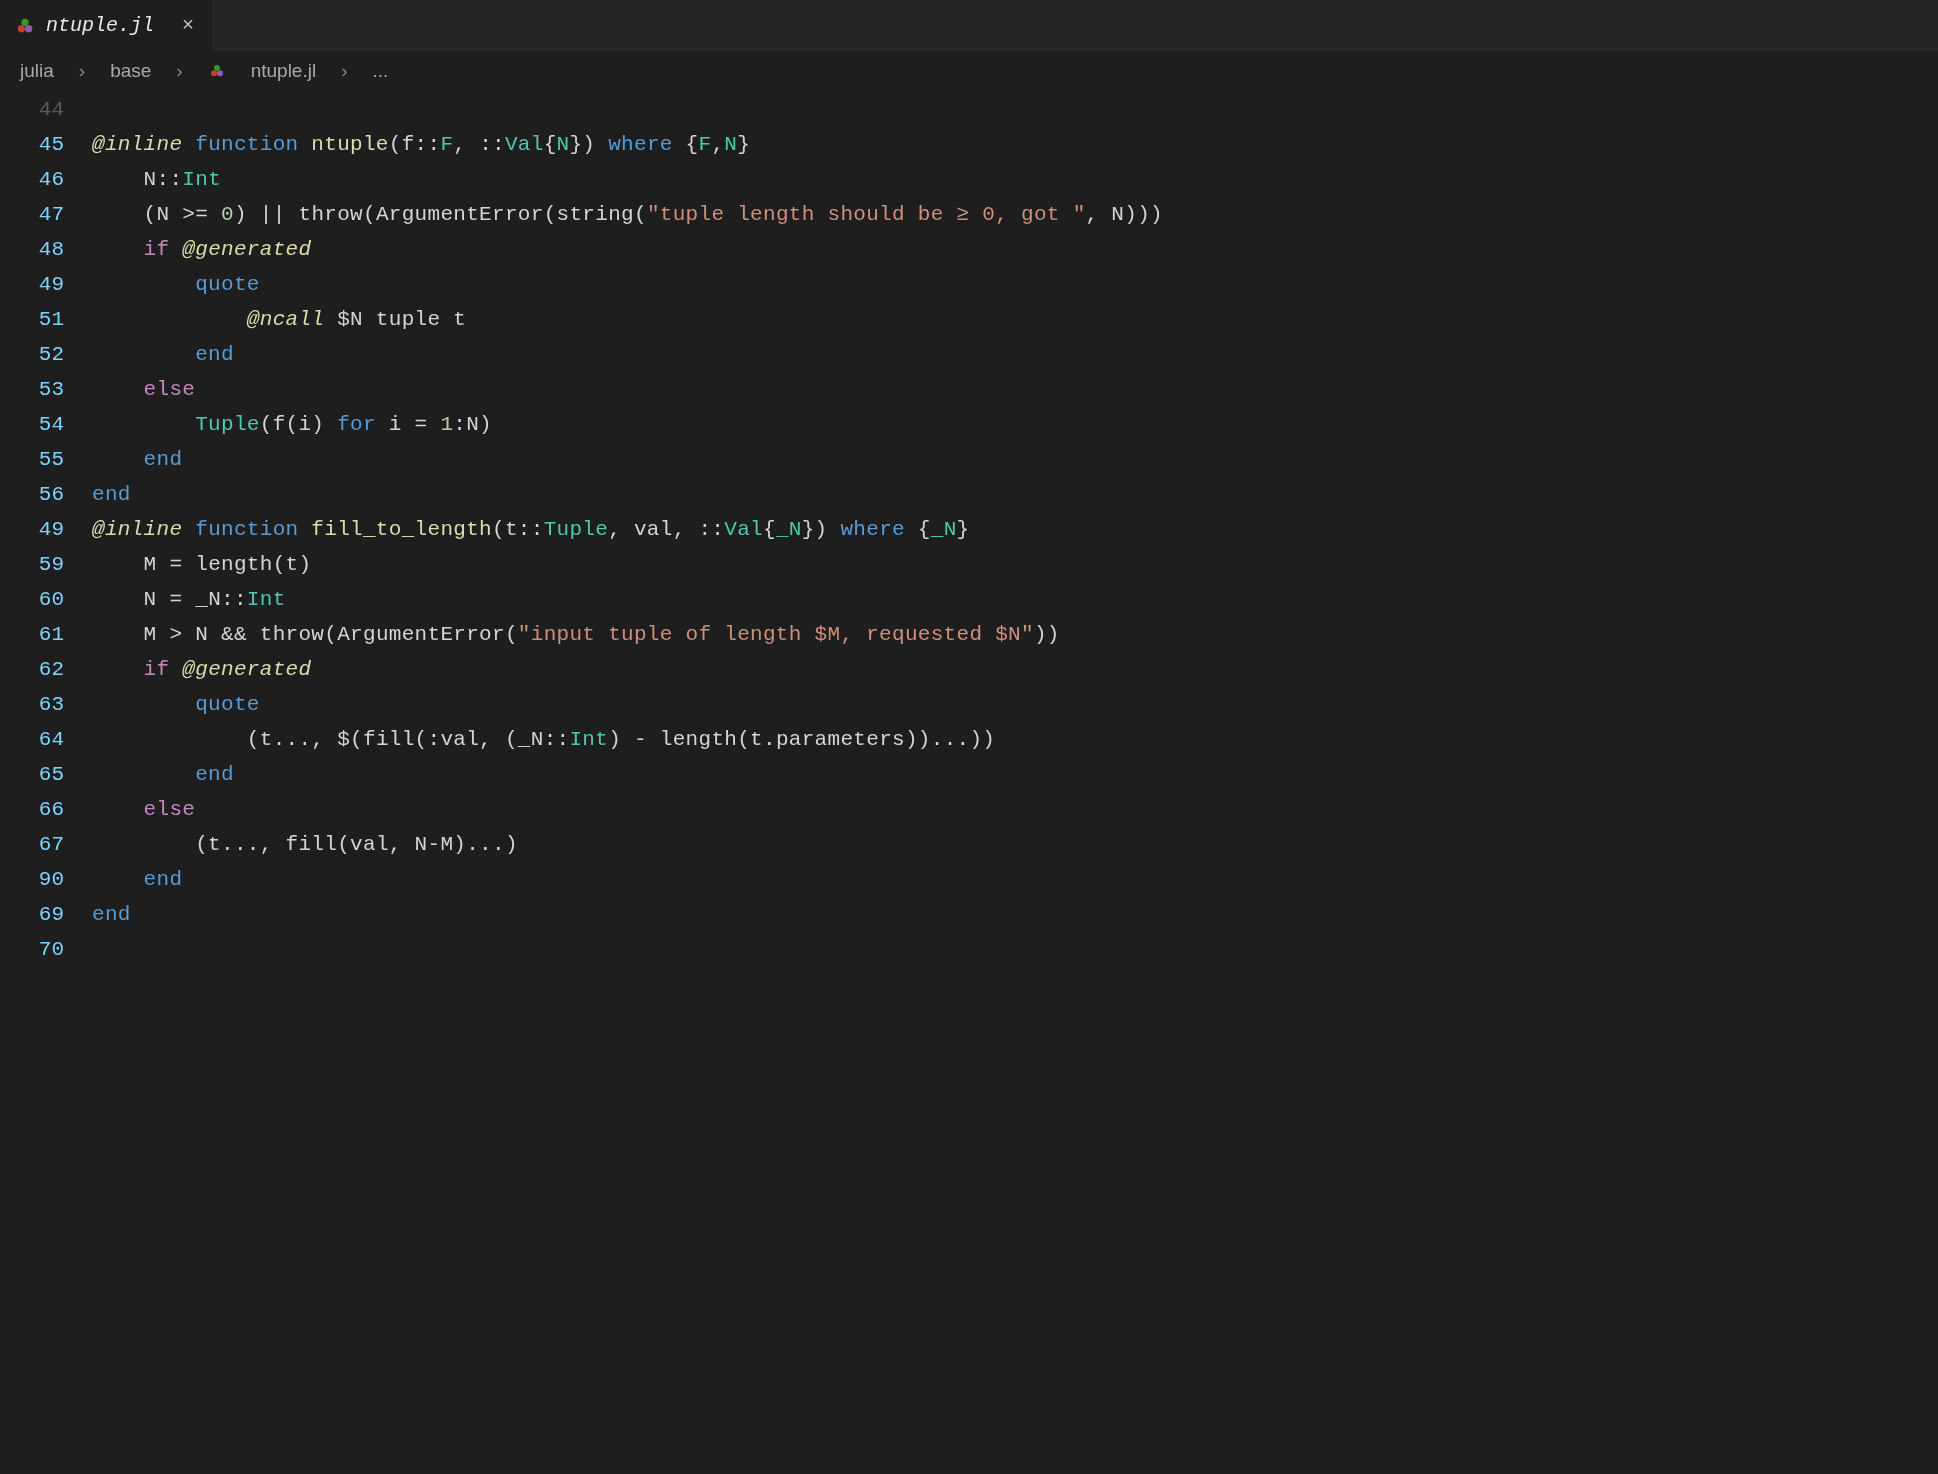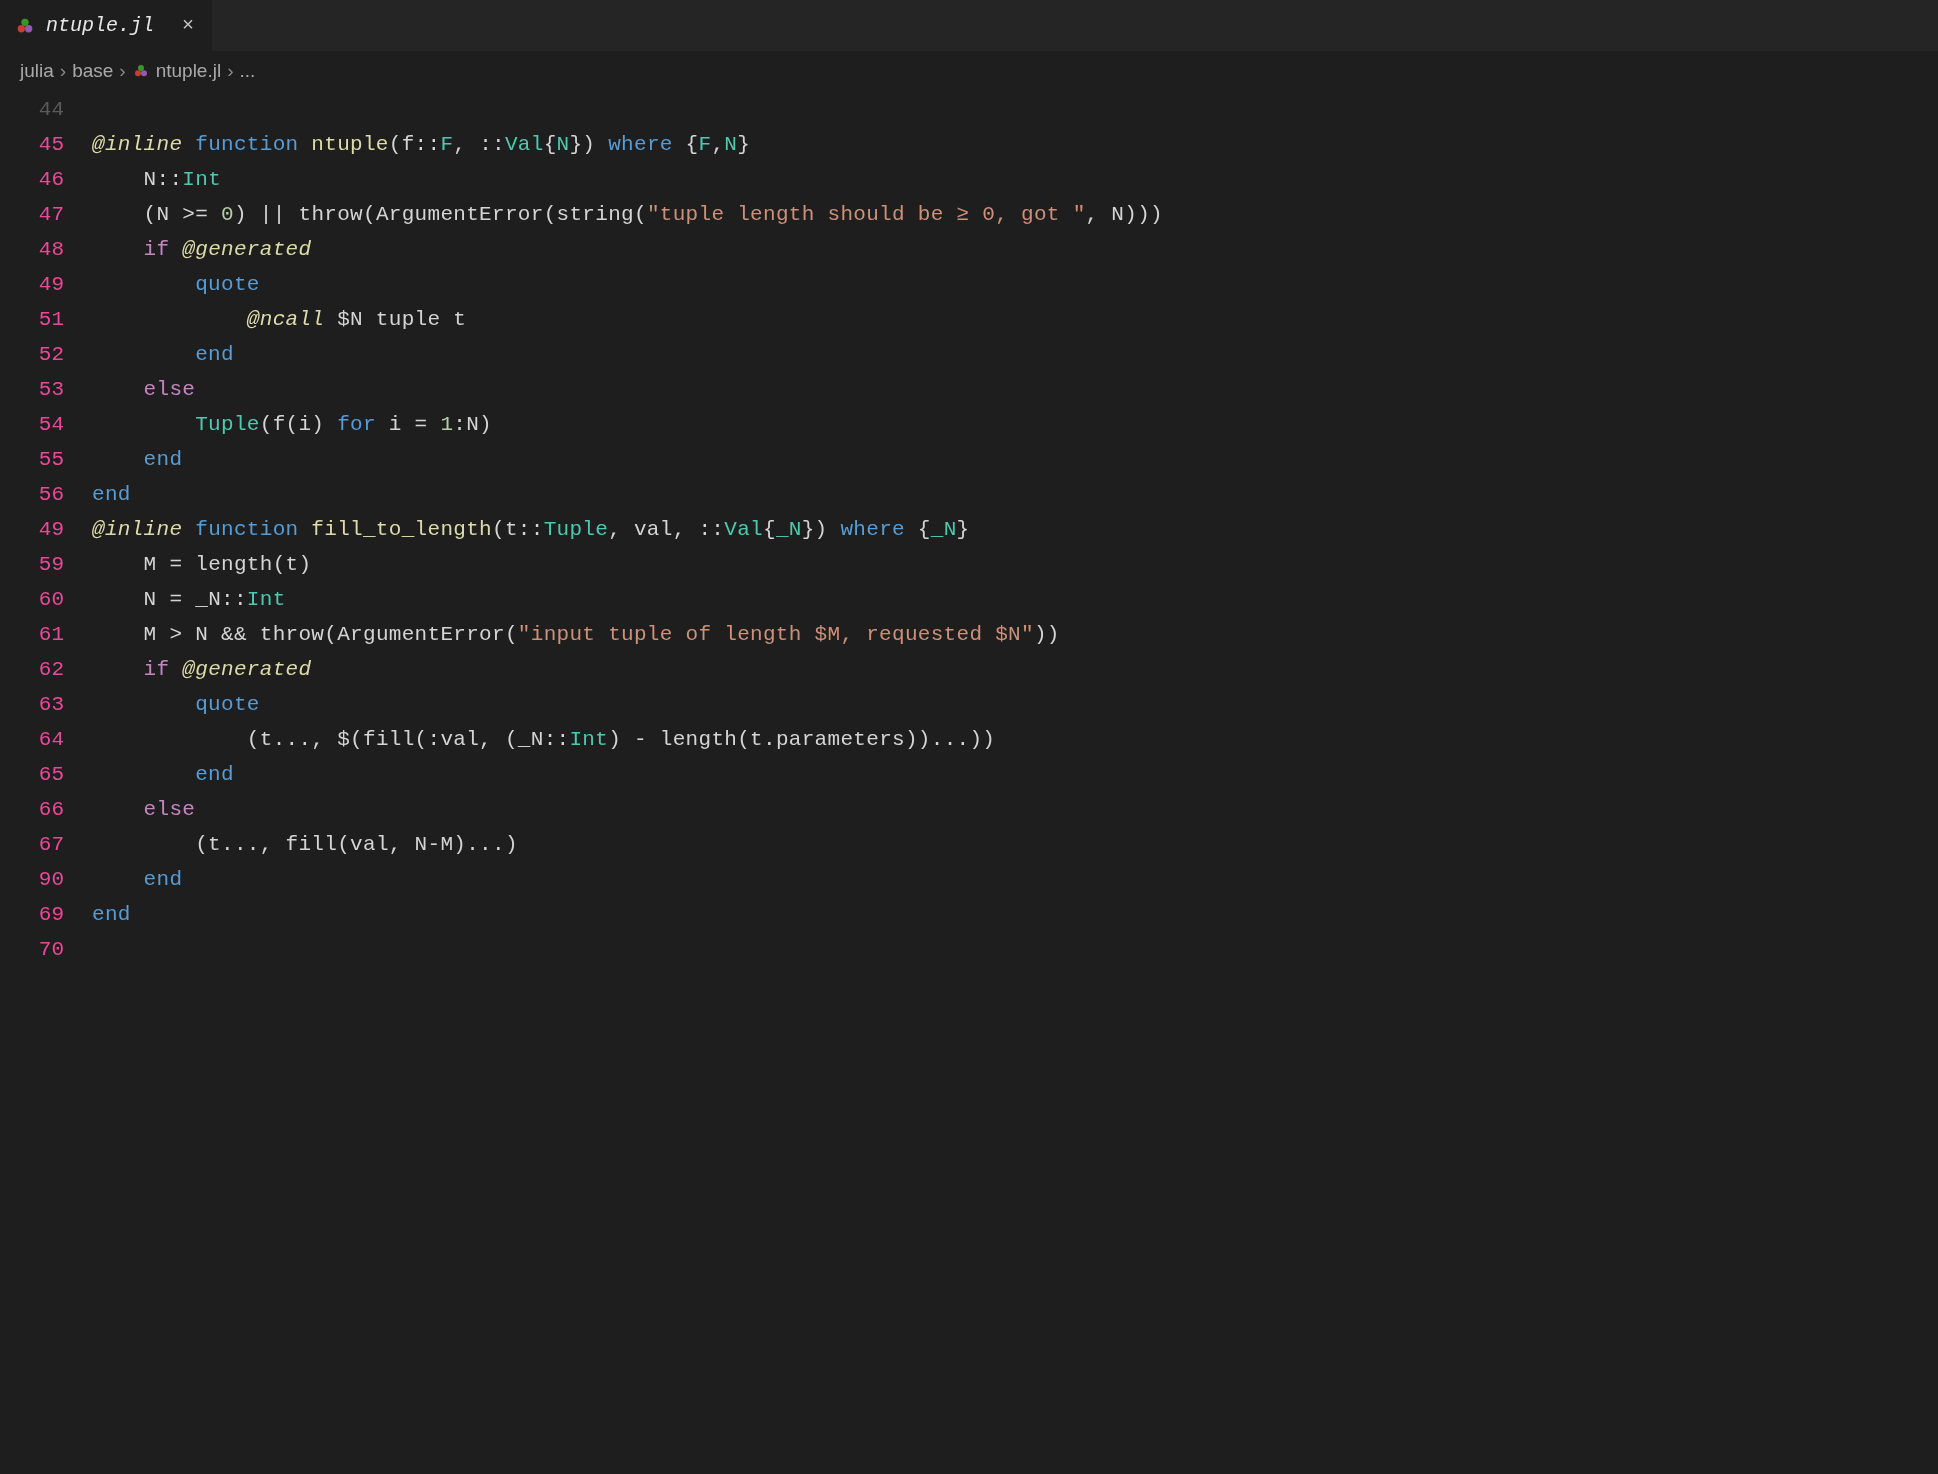--- a/index.html
+++ b/index.html
@@ -36,21 +36,21 @@
     .tab-close {
       color: #c5c5c5;
       margin-left: 18px;
       font-size: 20px;
     }
 
     
     .breadcrumbs {
       display: flex;
       align-items: center;
-      gap: 6px;
+      gap: 25px;
       padding: 6px 20px;
       color: #a0a0a0;
       font-size: 19px;
       height: 38px;
       font-family: -apple-system, "Segoe UI", sans-serif;
     }
     .breadcrumbs .sep { color: #8a8a8a; }
     .breadcrumbs .bc-icon svg { width: 18px; height: 18px; vertical-align: -3px; }
     .breadcrumbs .bc-item { color: #a9a9a9; font-size: 19px; }
 
@@ -63,21 +63,21 @@
     }
     .line {
       display: flex;
       align-items: flex-start;
       height: 35px;
       line-height: 35px;
     }
     .gutter {
       width: 72px;
       text-align: right;
-      color: #ec4899;
+      color: #7dd3fc;
       padding-right: 28px;
       font-size: 21px;
       flex-shrink: 0;
       user-select: none;
       font-variant-numeric: tabular-nums;
     }
     .gutter.faded { color: #5a5a5a; }
     .code {
       white-space: pre;
       font-size: 21px;

